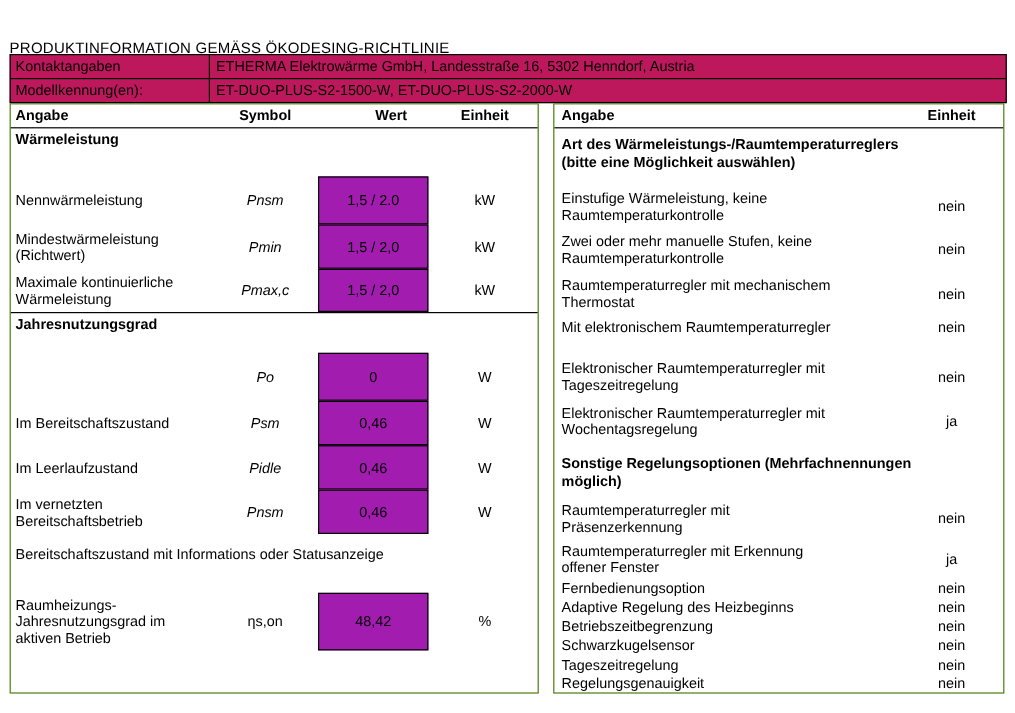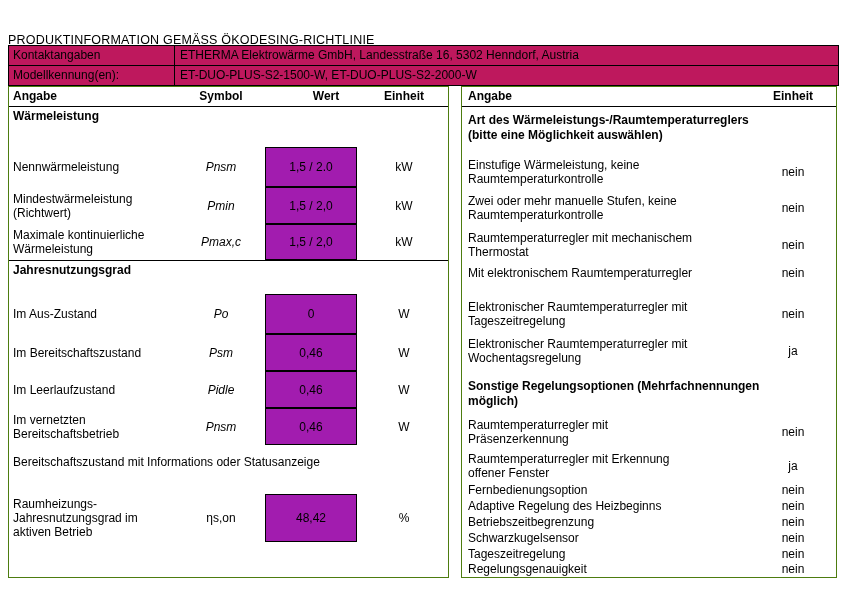--- a/index.html
+++ b/index.html
@@ -87,21 +87,20 @@
       <div class="llabel">Maximale kontinuierliche
 Wärmeleistung</div>
       <div class="lsym ital">Pmax,c</div>
       <div class="lval">1,5 / 2,0</div>
       <div class="lunit">kW</div>
     </div>
 
     <div class="abs sect" id="lp-sect2" style="top:173px;">Jahresnutzungsgrad</div>
 
     <div class="lrow" style="top:207px;height:40px;">
-      <div class="llabel">Im Aus-Zustand</div>
       <div class="lsym ital">Po</div>
       <div class="lval">0</div>
       <div class="lunit">W</div>
     </div>
     <div class="lrow" style="top:247px;height:37px;">
       <div class="llabel">Im Bereitschaftszustand</div>
       <div class="lsym ital">Psm</div>
       <div class="lval">0,46</div>
       <div class="lunit">W</div>
     </div>

